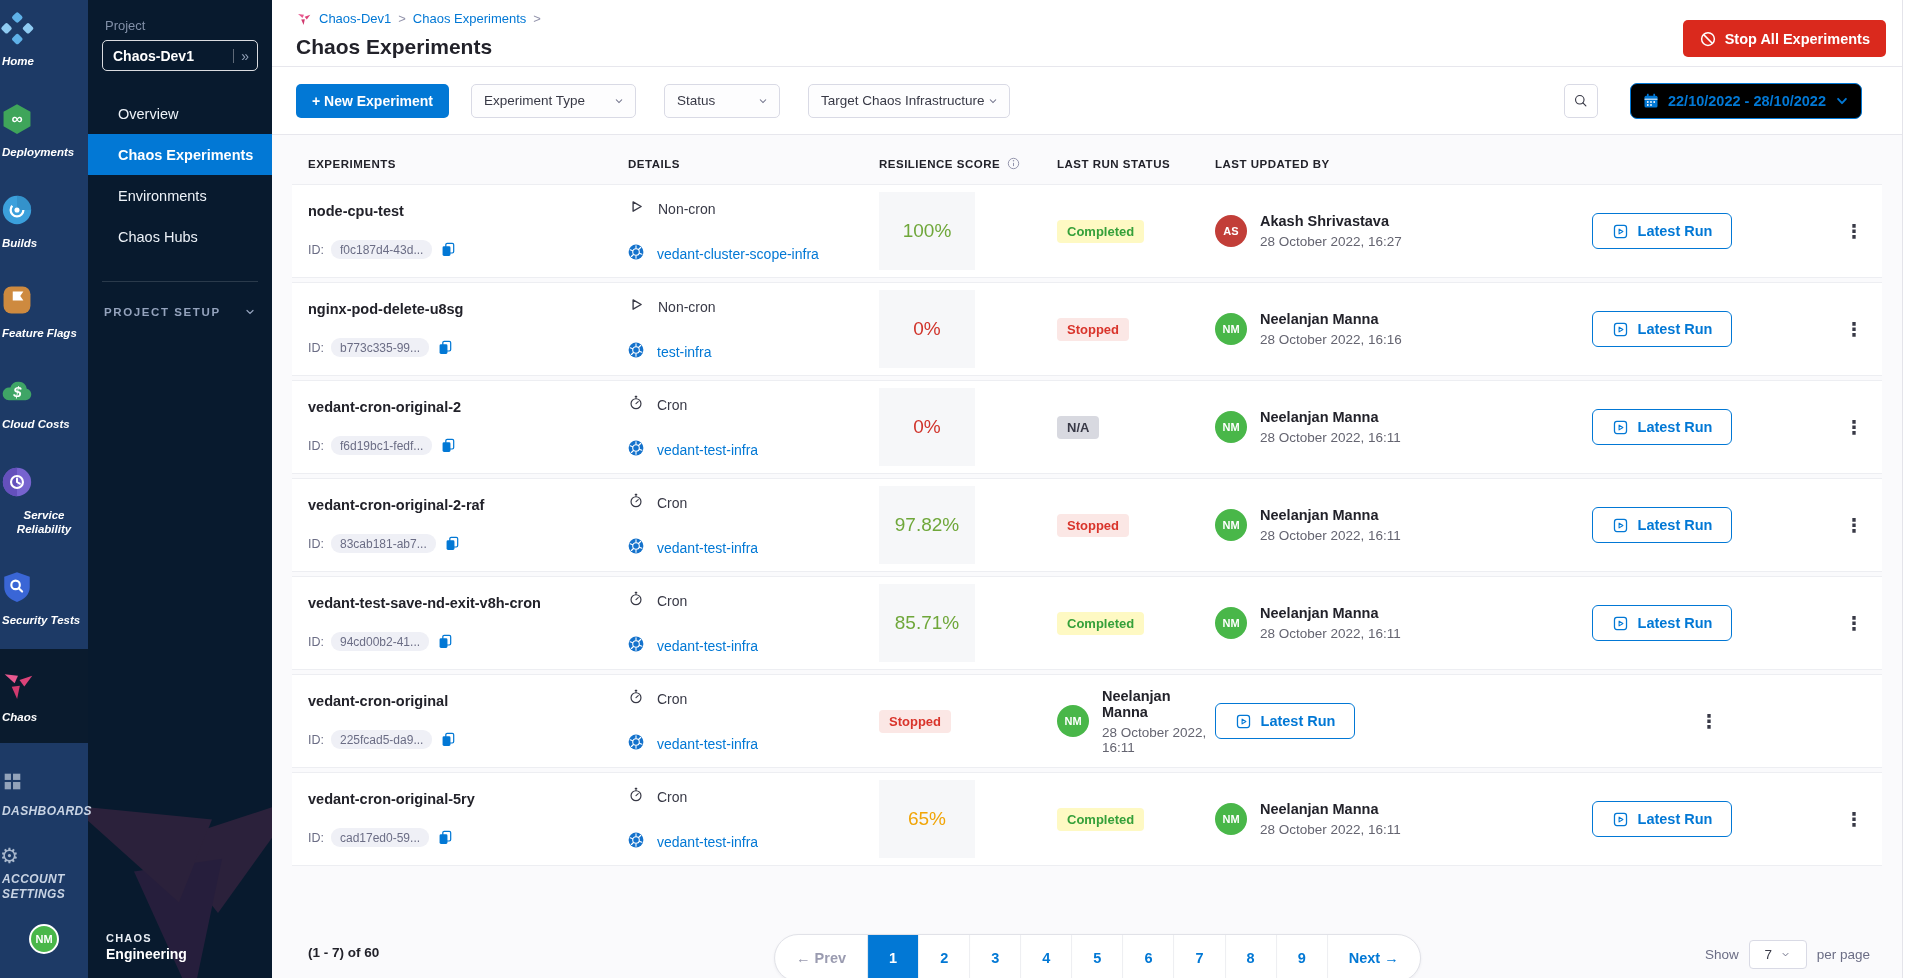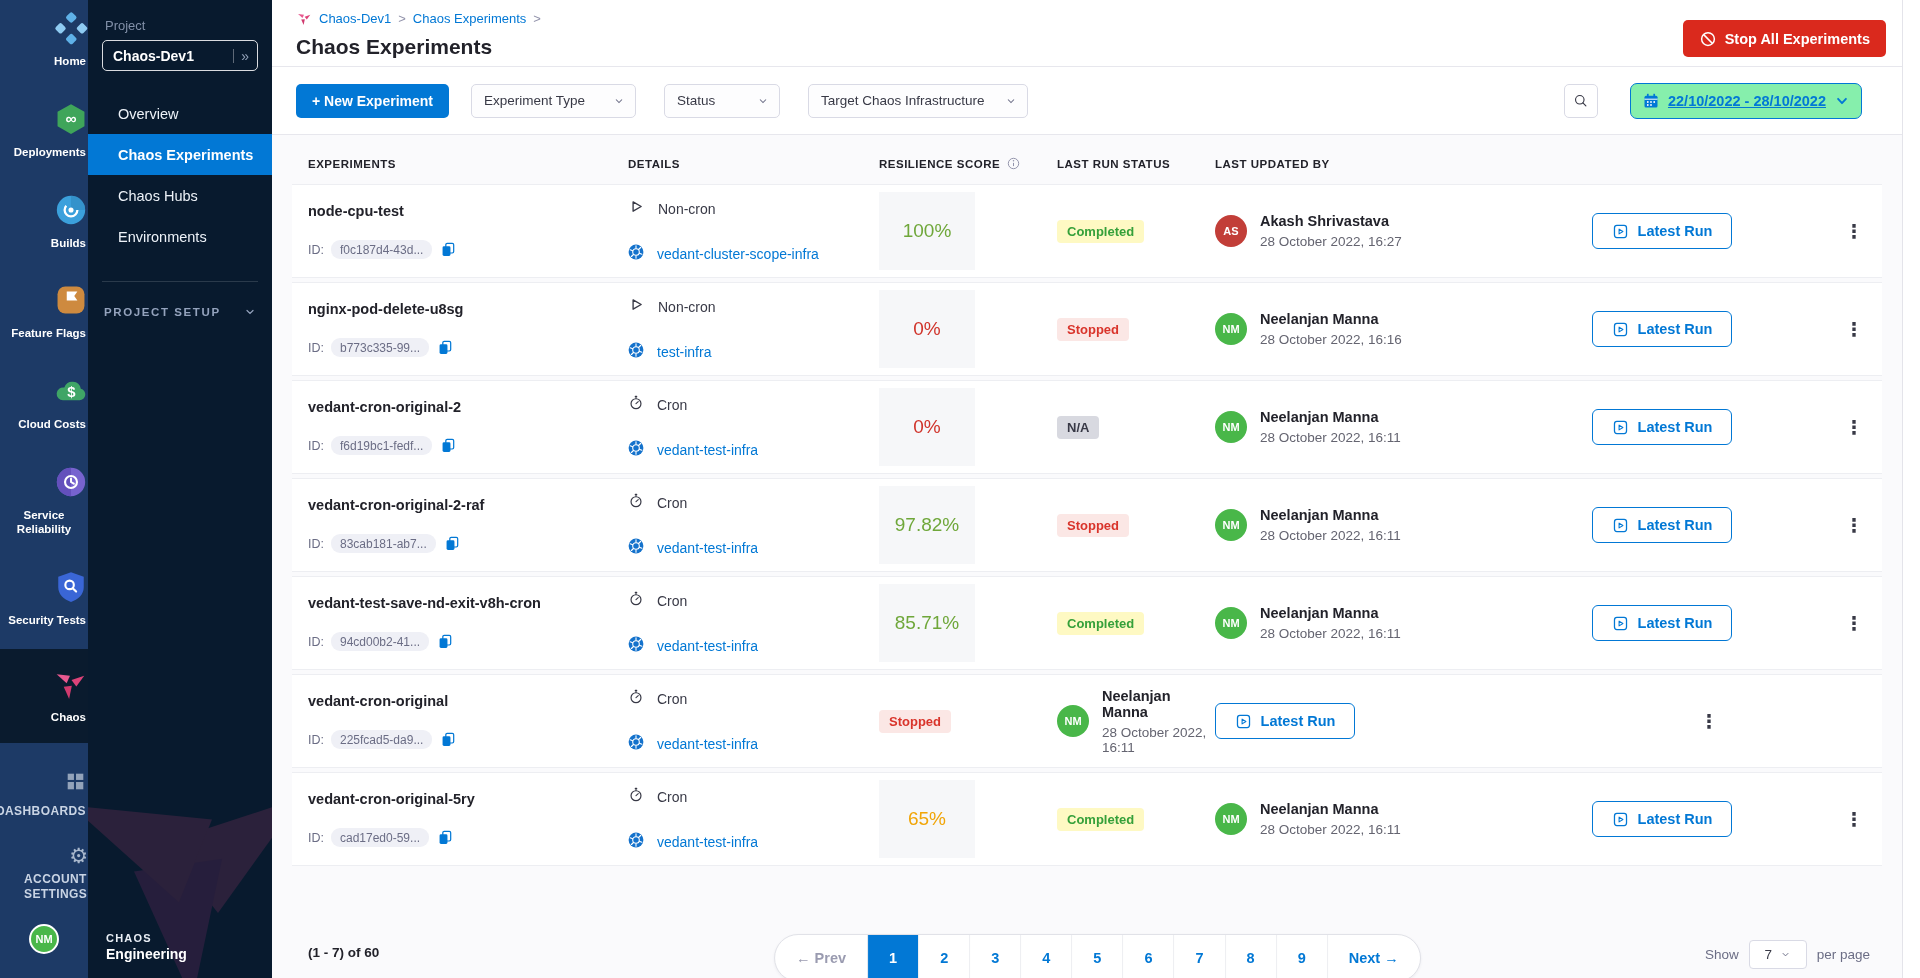--- a/index.html
+++ b/index.html
@@ -2,22 +2,22 @@
 <html><head>
 <meta charset="utf-8">
 <style>
   html,body{margin:0;padding:0;width:1920px;height:978px;overflow:hidden;
     font-family:"Liberation Sans","DejaVu Sans",sans-serif;background:#fff;}
   *{box-sizing:border-box;}
 
   
   .module-strip{position:absolute;left:0;top:0;width:88px;height:978px;background:#1D3A66;
     display:flex;flex-direction:column;align-items:center;z-index:3;}
-  .module{width:100%;display:flex;flex-direction:column;align-items:flex-end;gap:6px;
-    margin-top:33px;cursor:pointer;}
+  .module{width:100%;display:flex;flex-direction:column;align-items:flex-start;gap:6px;
+    margin-top:33px;cursor:pointer;font-style:italic;}
   .module:first-child{margin-top:11px;}
   .module .mlabel{font-size:11.5px;font-weight:700;color:#fff;text-align:center;line-height:1.2;padding:0 2px;}
   .module.active{background:#0A1B2E;padding:16px 0 18px;margin-top:22px;}
   .module.small .mlabel{font-size:12px;font-weight:700;color:#C9D4E4;letter-spacing:.4px;line-height:1.25;}
   .module.small{margin-top:26px;}
   .gear-glyph{font-size:21px;color:#A9B8CD;line-height:1;}
   .strip-avatar{width:30px;height:30px;border-radius:50%;background:#49B749;border:2px solid #fff;
     color:#fff;font-size:11px;font-weight:700;display:flex;align-items:center;justify-content:center;margin-top:22px;cursor:pointer;}
 
   
@@ -48,26 +48,26 @@
   .breadcrumb .sep{color:#9293AB;}
   .page-title{font-size:21px;font-weight:700;color:#22222A;margin-top:9px;}
   .stop-btn{position:absolute;right:16px;top:20px;background:#DA291D;color:#fff;font-size:14.5px;font-weight:700;
     border:none;border-radius:5px;height:37px;padding:0 16px;display:flex;align-items:center;gap:8px;cursor:pointer;}
 
   .toolbar{background:#fff;border-bottom:1px solid #E7E7ED;height:68px;display:flex;align-items:center;padding:0 16px 0 24px;}
   .new-exp-btn{background:#0278D5;color:#fff;border:none;border-radius:5px;height:34px;padding:0 16px;
     font-size:14px;font-weight:700;cursor:pointer;}
   .filter-btn{height:34px;border:1px solid #D9DAE5;border-radius:5px;background:#FDFDFE;display:flex;align-items:center;
     justify-content:space-between;padding:0 10px 0 12px;font-size:13.5px;color:#383946;cursor:pointer;margin-left:22px;}
-  .f1w{width:165px;}.f2w{width:116px;margin-left:28px;}.f3w{width:220px;margin-left:28px;}
+  .f1w{width:165px;}.f2w{width:116px;margin-left:28px;}.f3w{width:202px;margin-left:28px;}
   .toolbar .spacer{flex:1;}
   .search-btn{width:34px;height:34px;border:1px solid #D9DAE5;border-radius:5px;background:#fff;display:flex;
     align-items:center;justify-content:center;cursor:pointer;}
-  .date-btn{margin-left:32px;margin-right:24px;height:36px;border:1.4px solid #0278D5;border-radius:7px;background:#86efac;
-    display:flex;align-items:center;gap:9px;padding:0 12px;font-size:14.5px;font-weight:700;color:#0278D5;cursor:pointer;text-decoration:underline;}
+  .date-btn{margin-left:32px;margin-right:24px;height:36px;border:1.4px solid #0278D5;border-radius:7px;background:#000000;
+    display:flex;align-items:center;gap:9px;padding:0 12px;font-size:14.5px;font-weight:700;color:#0278D5;cursor:pointer;}
 
   .table-wrap{padding:0 20px 0 20px;}
   .row-grid{display:grid;grid-template-columns:320px 251px 178px 158px 377px 1fr 56px;align-items:center;}
   .thead{padding:22px 0 14px 16px;}
   .thead .th{font-size:11.5px;font-weight:700;letter-spacing:.5px;color:#22222A;display:flex;align-items:center;gap:7px;}
 
   .trow{background:#fff;border:1px solid #EDEEF2;border-left:none;border-right:none;height:94px;margin-bottom:4px;
     padding-left:16px;}
   .exp-name{font-size:14.5px;font-weight:700;color:#22222A;cursor:pointer;}
   .id-line{display:flex;align-items:center;gap:7px;margin-top:21px;}
@@ -210,24 +210,24 @@
     <span class="dbl-chev">»</span>
   </div>
   <div class="pp-nav">
     <div class="pp-item">
         <span>Overview</span>
       </div>
     <div class="pp-item active">
         <span>Chaos Experiments</span>
       </div>
     <div class="pp-item">
+        <span>Environments</span>
+      </div>
+    <div class="pp-item">
         <span>Chaos Hubs</span>
-      </div>
-    <div class="pp-item">
-        <span>Environments</span>
       </div>
   </div>
   <div class="pp-divider"></div>
   <div class="pp-setup">
     <span>PROJECT SETUP</span>
     <svg width="12" height="12" viewBox="0 0 16 16">
       <path d="M4 6 l4 4 4-4" stroke="#94A3BD" stroke-width="1.6" fill="none" stroke-linecap="round"></path>
       </svg>
   </div>
   <svg class="watermark" width="260" height="300" viewBox="0 0 100 120">

